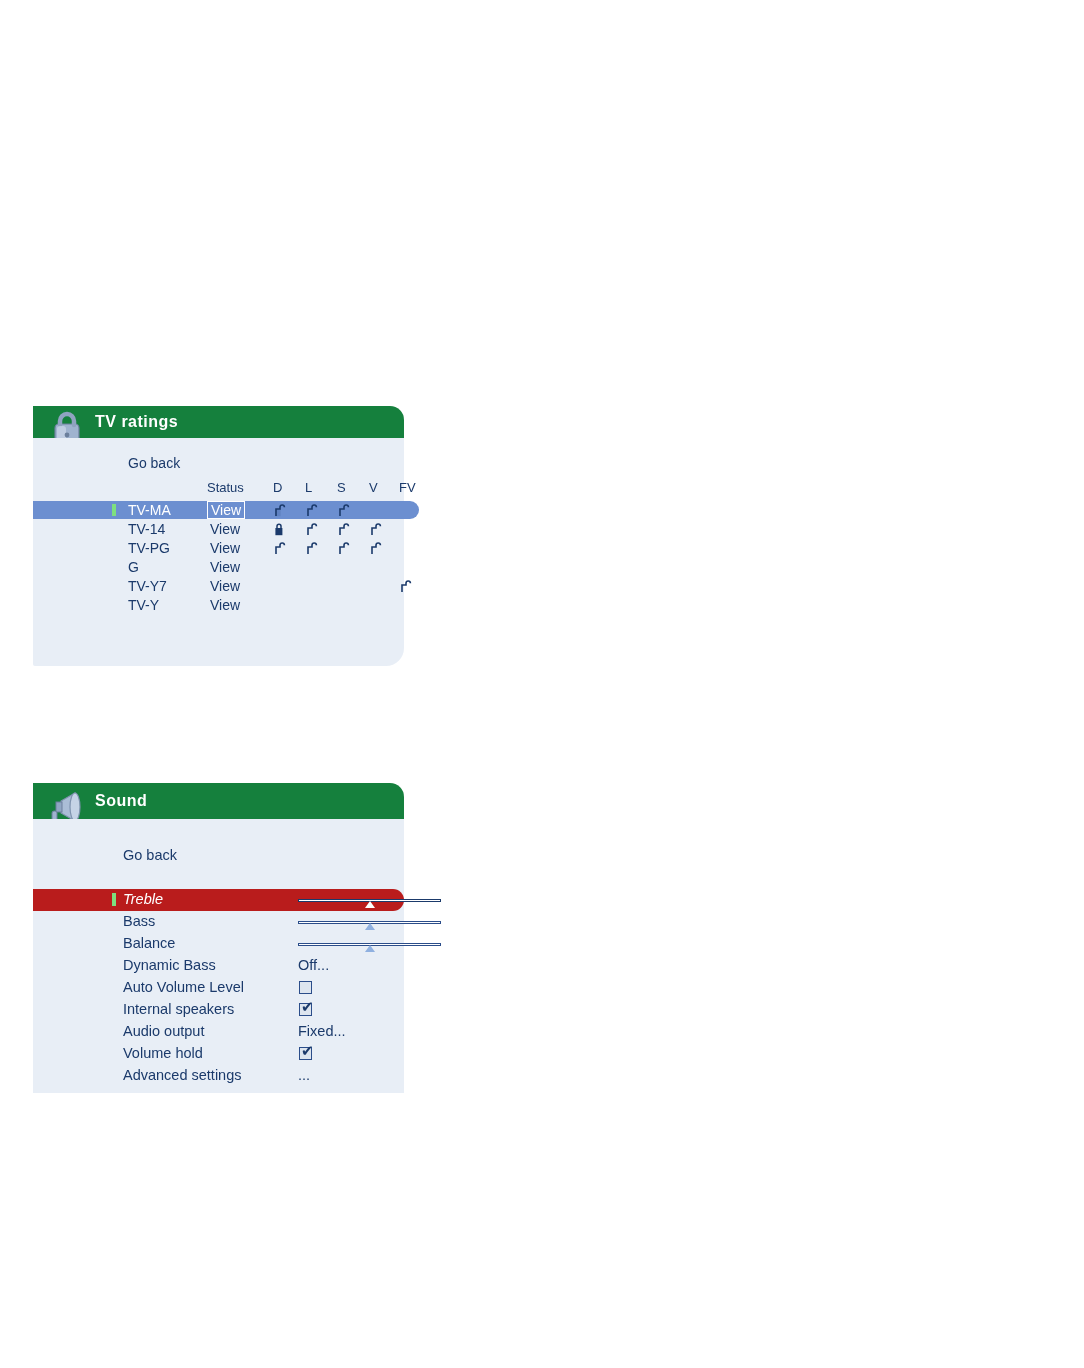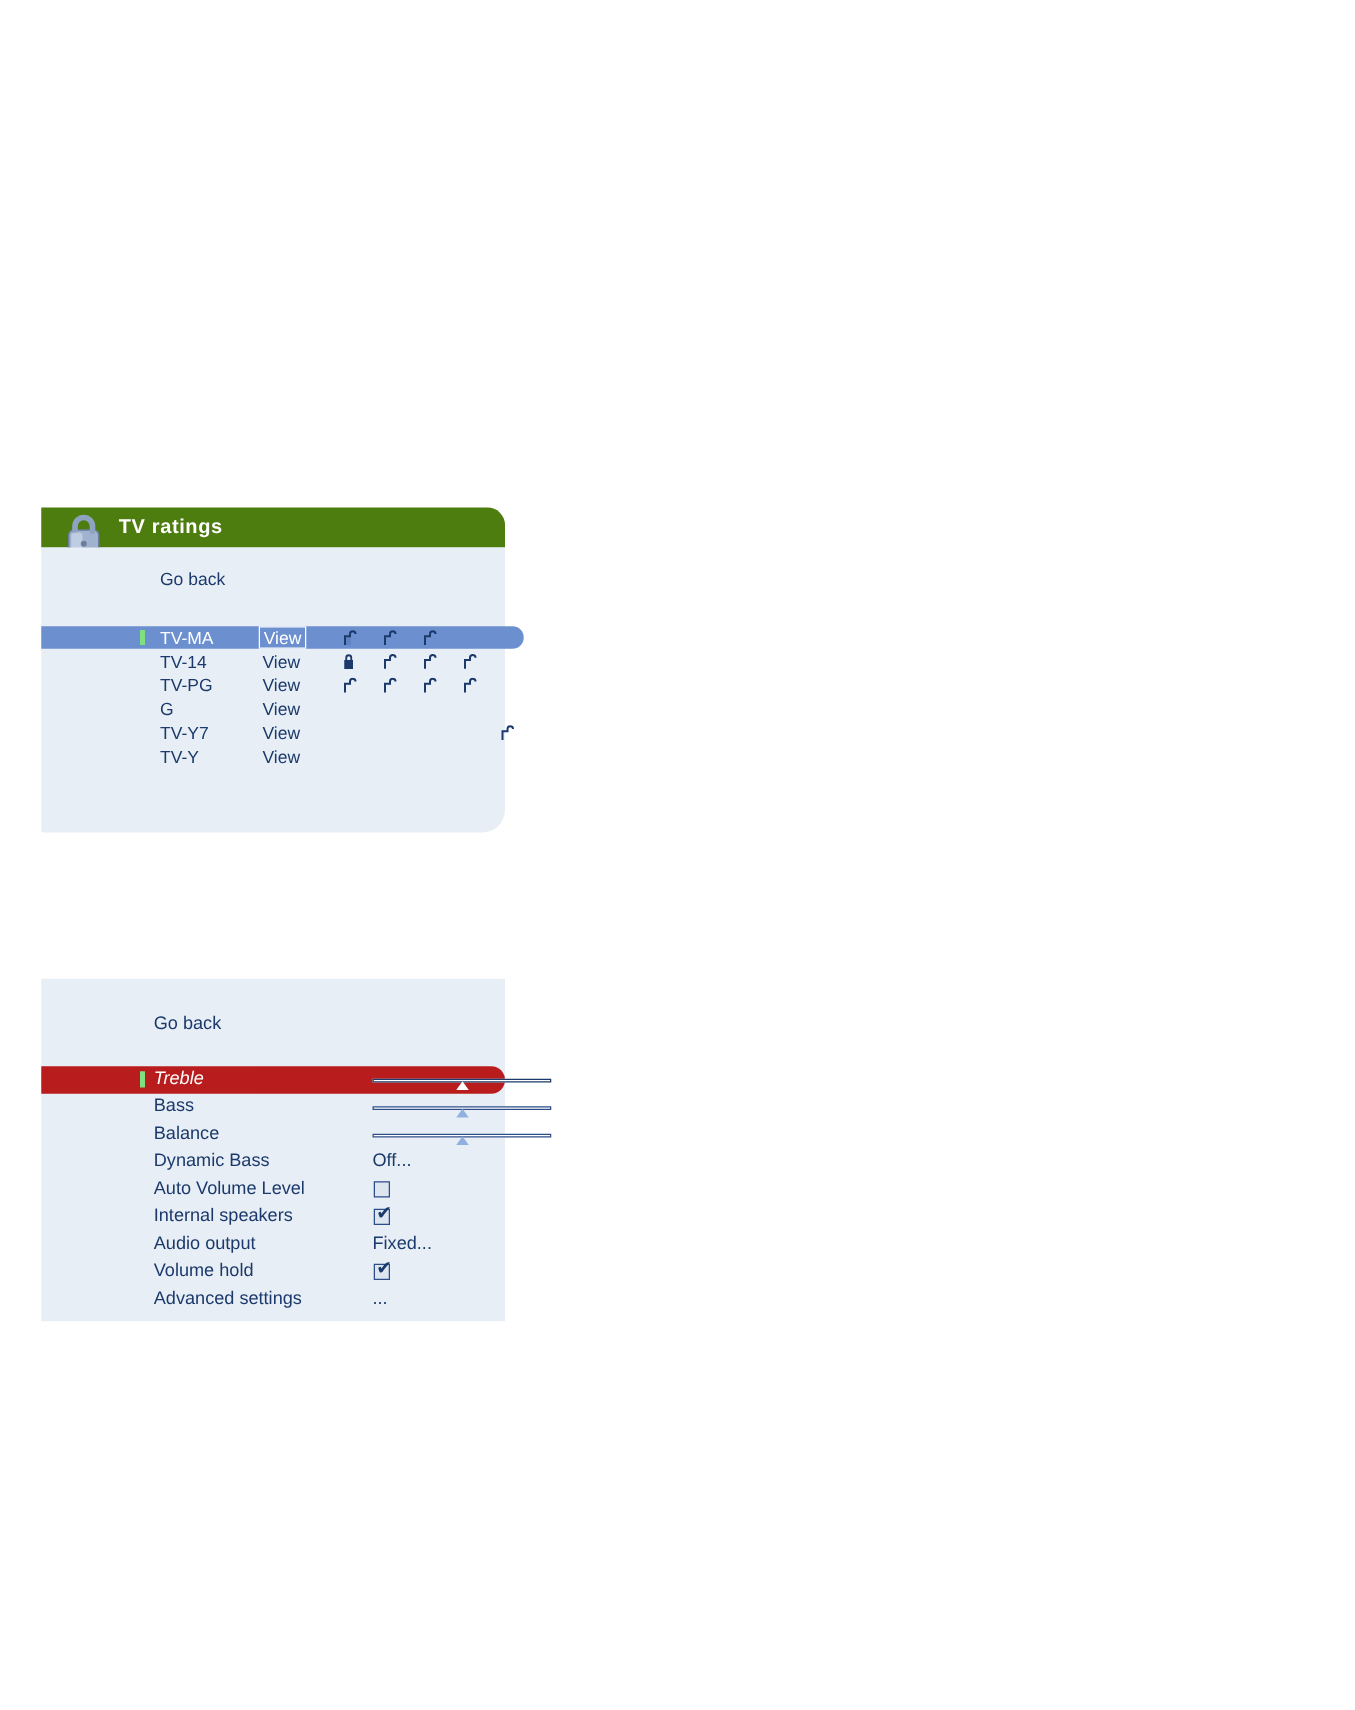--- a/index.html
+++ b/index.html
@@ -18,21 +18,21 @@
   
   .osd {
     position: absolute;
     background: #e8eef6;
     border: 1px solid #c3cdda;
     box-sizing: border-box;
   }
 
   .osd-titlebar {
     height: 32px;
-    background: #4d7c0f;
+    background: #15803d;
     display: flex;
     align-items: center;
     padding-left: 62px;
     box-sizing: border-box;
     border-top-right-radius: 14px;
     position: relative;
   }
   .osd-title {
     color: #ffffff;
     font-size: 16px;
@@ -241,20 +241,28 @@
         <rect x="12" y="16" width="9" height="18" rx="3" fill="#c9d6e8" opacity="0.75"></rect>
         <circle cx="22" cy="25" r="2.4" fill="#6b7f9c"></circle>
       </svg>
     </span>
     <span class="osd-title">TV ratings</span>
   </div>
 
   <div id="tvr-body">
     <div class="goback" style="left:95px; top:17px;">Go back</div>
 
+    <div class="ratings-head">
+      <span style="left:174px;">Status</span>
+      <span style="left:240px;">D</span>
+      <span style="left:272px;">L</span>
+      <span style="left:304px;">S</span>
+      <span style="left:336px;">V</span>
+      <span style="left:366px;">FV</span>
+    </div>
 
     <div class="rating-row selected" style="top:63px;">
       <span class="r-marker"></span>
       <span class="r-name">TV-MA</span>
       <span class="r-status boxed">View</span>
       <span class="lock" style="left:240px;">
         <svg width="13" height="13" viewBox="0 0 13 13">
             <path d="M3 12 V5 h4 V3.2 a2.2 2.2 0 0 1 4.4 0" fill="none" stroke="#1b3a6b" stroke-width="1.6"></path>
             <rect x="2.4" y="5" width="5.2" height="7.2" fill="#1b3a6b" opacity="0.15"></rect>
           </svg>
@@ -340,20 +348,31 @@
     <div class="rating-row" style="top:158px;">
       <span class="r-name">TV-Y</span>
       <span class="r-status">View</span>
     </div>
   </div>
 
 </div>
 
 <div class="osd" id="panel-sound">
 
+  <div class="osd-titlebar">
+    <span class="icon-wrap">
+      <svg width="46" height="44" viewBox="0 0 46 44">
+        <path d="M30 6 L30 34 L16 26 L16 14 Z" fill="#aabdd6" stroke="#7e92ae" stroke-width="1.2"></path>
+        <ellipse cx="30" cy="20" rx="5" ry="14" fill="#c5d3e6" stroke="#7e92ae" stroke-width="1.2"></ellipse>
+        <rect x="11" y="15" width="6" height="10" fill="#8fa5c2" stroke="#6b7f9c" stroke-width="1"></rect>
+        <rect x="7" y="24" width="5" height="12" rx="2" fill="#9fb3cf" stroke="#6b7f9c" stroke-width="1"></rect>
+      </svg>
+    </span>
+    <span class="osd-title">Sound</span>
+  </div>
 
   <div id="snd-body" class="body-round">
 
     <div class="snd-row" style="top:26px;">
       <span class="s-label">Go back</span>
     </div>
 
 
     <div class="snd-row selected" style="top:70px;">
       <span class="s-marker"></span>

